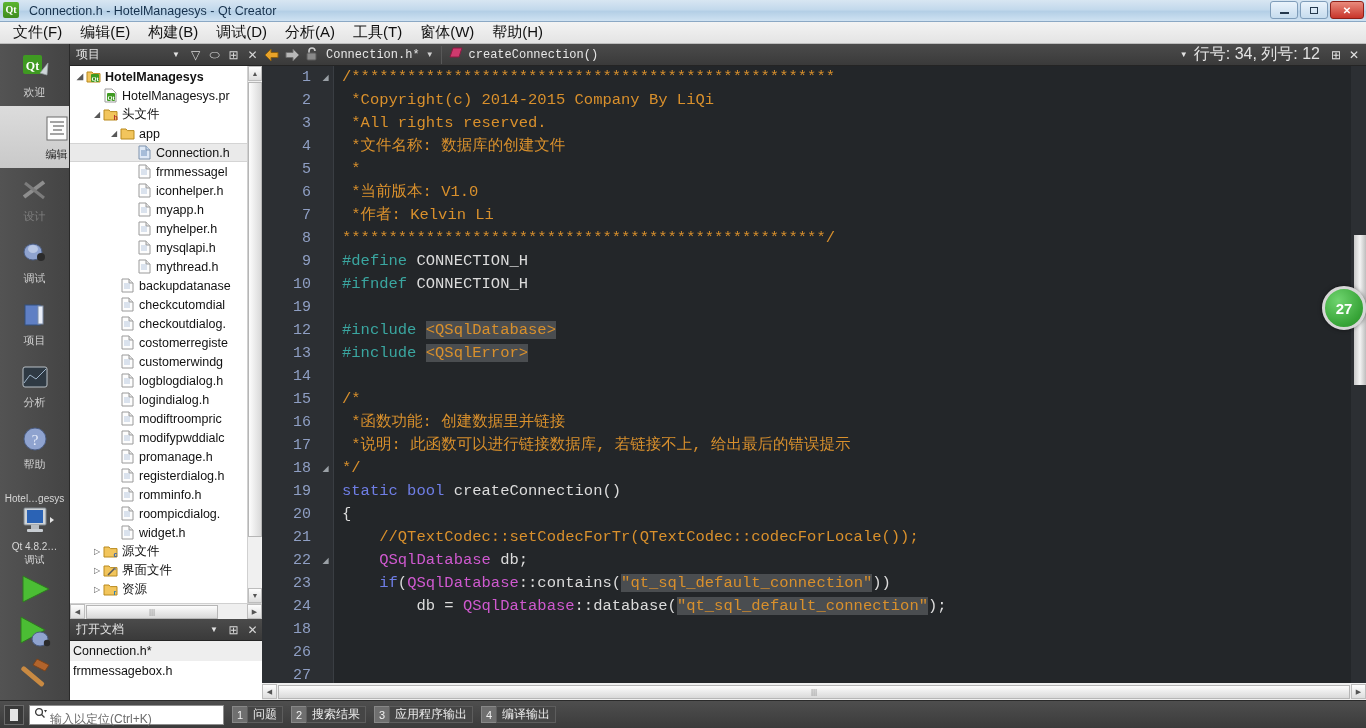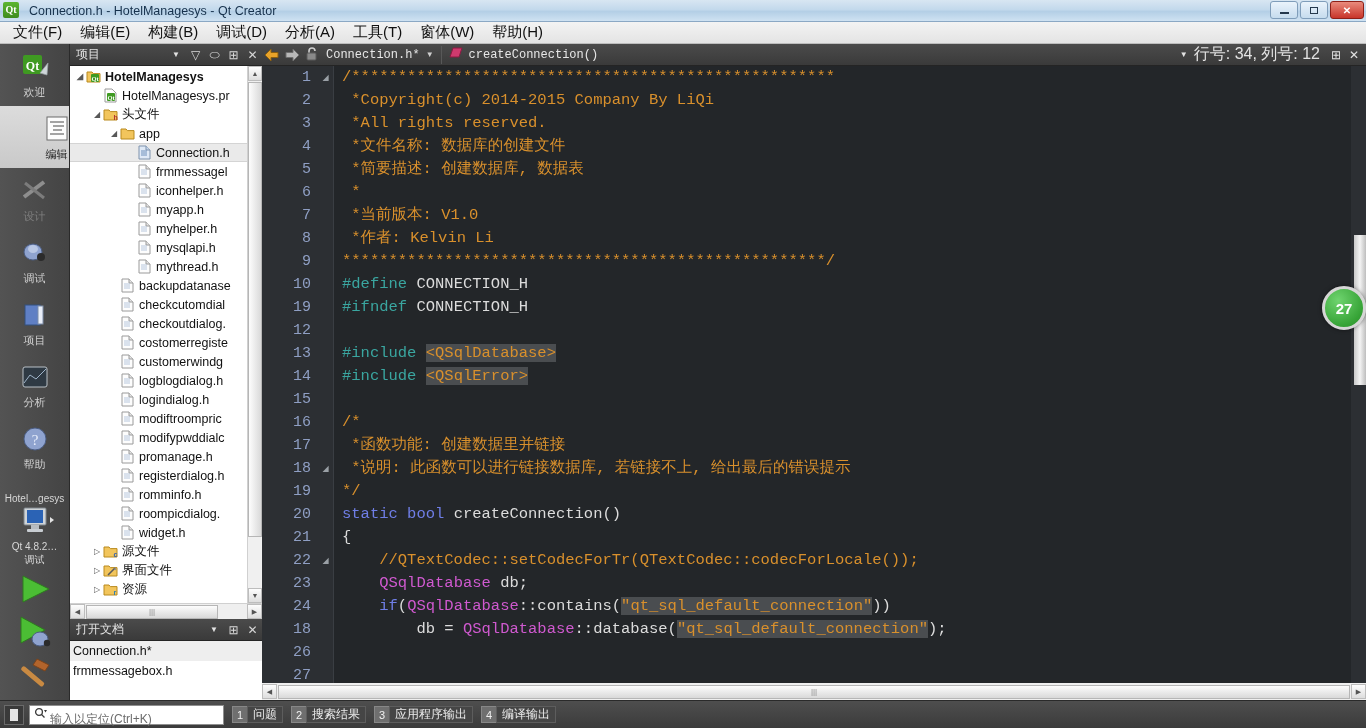--- a/index.html
+++ b/index.html
@@ -775,21 +775,20 @@
             <div class="fm"></div>
             <div class="fm"></div>
             <div class="fm"></div>
             <div class="fm"></div>
           </div>
         <div class="codecol" id="codecol">
             <div class="cl"><span class="c-com">/****************************************************</span></div>
             <div class="cl"><span class="c-com"> *Copyright(c) 2014-2015 Company By LiQi</span></div>
             <div class="cl"><span class="c-com"> *All rights reserved.</span></div>
             <div class="cl"><span class="c-com"> *文件名称: 数据库的创建文件</span></div>
-            <div class="cl"><span class="c-com"> *简要描述: 创建数据库, 数据表</span></div>
             <div class="cl"><span class="c-com"> *</span></div>
             <div class="cl"><span class="c-com"> *当前版本: V1.0</span></div>
             <div class="cl"><span class="c-com"> *作者: Kelvin Li</span></div>
             <div class="cl"><span class="c-com">****************************************************/</span></div>
             <div class="cl"><span class="c-pre">#define</span><span class="c-plain"> CONNECTION_H</span></div>
             <div class="cl"><span class="c-pre">#ifndef</span><span class="c-plain"> CONNECTION_H</span></div>
             <div class="cl"><span class="c-plain"></span></div>
             <div class="cl"><span class="c-pre">#include</span><span class="c-plain"> </span><span class="c-str hl">&lt;QSqlDatabase&gt;</span></div>
             <div class="cl"><span class="c-pre">#include</span><span class="c-plain"> </span><span class="c-str hl">&lt;QSqlError&gt;</span></div>
             <div class="cl"><span class="c-plain"></span></div>

